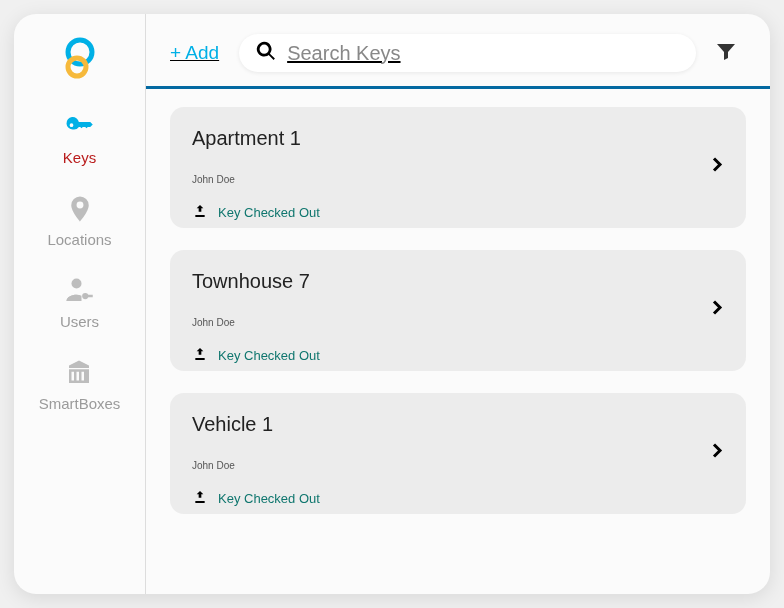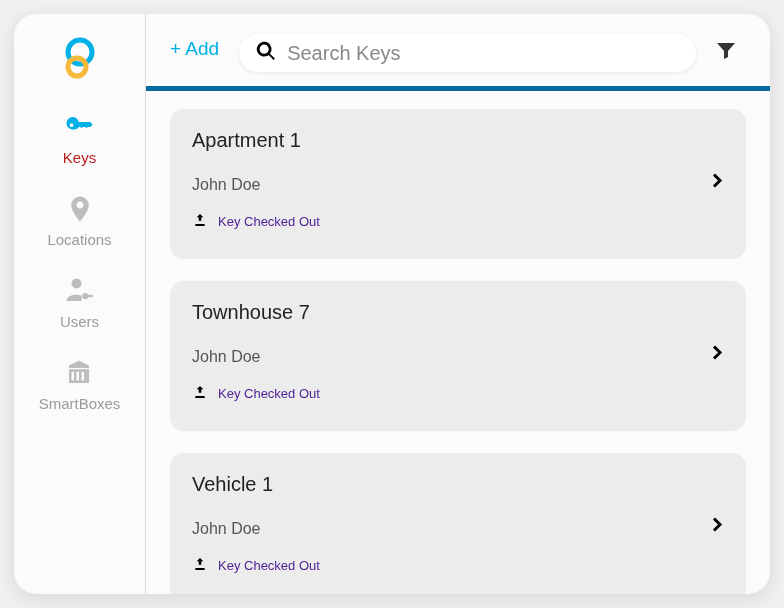--- a/index.html
+++ b/index.html
@@ -31,23 +31,25 @@
     color: #9b9b9b;
     cursor: pointer;
     font-size: 15px;
   }
   .nav-item.active { color: #b91c1c; }
   .nav-item .nav-icon { margin-bottom: 4px; }
   .nav-item span { }
   .main { flex: 1; display: flex; flex-direction: column; }
   .topbar {
     display: flex;
+    align-items: center;
     padding: 20px 28px 14px 18px;
-    border-bottom: 5px solid #0369a1;
+    border-bottom: 3px solid #0369a1;
     gap: 14px;
+    text-decoration: underline;
   }
   .add-btn {
     color: #00b0e6;
     font-size: 19px;
     font-weight: 500;
     cursor: pointer;
     padding: 4px 6px;
   }
   .search-wrap {
     flex: 1;
@@ -66,27 +68,27 @@
     color: #0c4a6e;
     flex: 1;
     background: transparent;
   }
   .search-input::placeholder { color: #888; }
   .filter-btn { cursor: pointer; padding: 4px; }
   .list { padding: 18px 24px; display: flex; flex-direction: column; gap: 22px; overflow-y: auto; }
   .card {
     background: #ececec;
     border-radius: 14px;
-    padding: 20px 22px 28px 22px;
+    padding: 20px 22px 6px 22px;
     position: relative;
     cursor: default;
   }
   .card-title { font-size: 20px; color: #222; margin-bottom: 6px; }
-  .card-sub { font-size: 16px; color: #555; margin-bottom: 18px; margin-top: 24px; }
-  .card-status { display: flex; align-items: center; gap: 10px; font-size: 13px; color: #4c1d95; }
+  .card-sub { font-size: 10px; color: #555; margin-bottom: 18px; margin-top: 24px; }
+  .card-status { display: flex; align-items: center; gap: 10px; font-size: 13px; color: #0f766e; }
   .card-arrow {
     position: absolute;
     right: 20px;
     top: 50%;
     transform: translateY(-50%);
     font-size: 26px;
     color: #000;
     cursor: pointer;
     font-weight: bold;
   }

